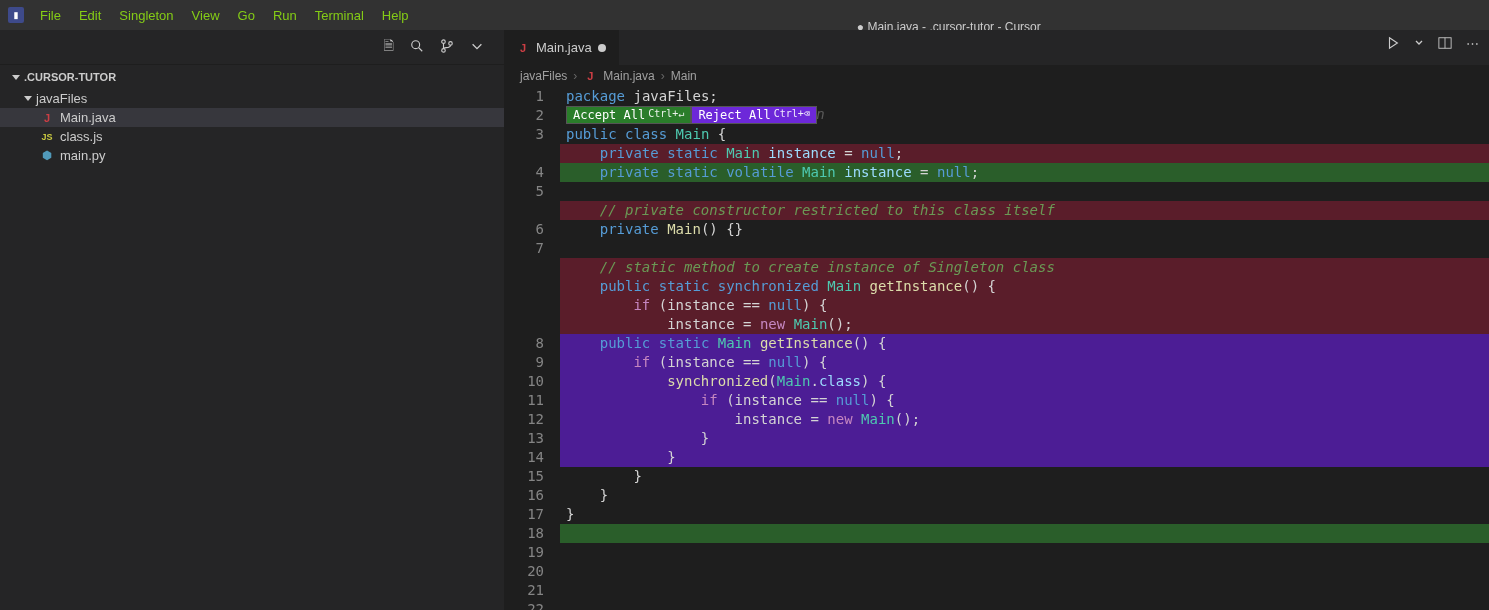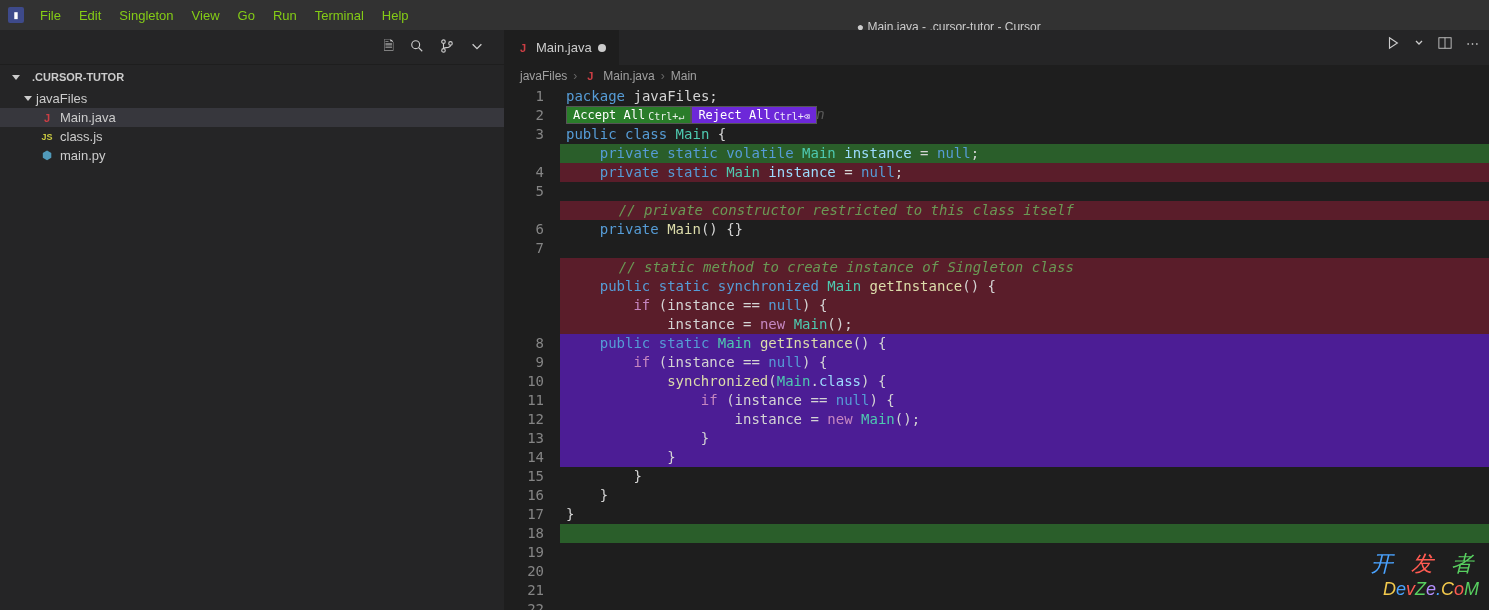--- a/index.html
+++ b/index.html
@@ -6,21 +6,21 @@
 body { font-family:"Segoe UI",Tahoma,sans-serif; font-size:13px; background:#1e1e1e; color:#cccccc; width:1489px; height:610px; overflow:hidden; position:relative; }
 .titlebar { height:30px; background:#323232; display:flex; align-items:center; padding:0 8px; }
 .titlebar .app-icon { width:16px; height:16px; background:#3e4a8a; border-radius:2px; margin-right:8px; display:flex; align-items:center; justify-content:center; font-size:9px; color:#fff; }
 .menu { display:flex; gap:2px; }
 .menu-item { padding:4px 8px; color:#84cc16; cursor:pointer; border-radius:3px; }
 .title-center { flex:1; text-align:center; color:#cccccc; font-size:12px;margin-top:24px; }
 .main { display:flex; height:580px; }
 .sidebar { width:504px; background:#252526; display:flex; flex-direction:column; }
 .sidebar-actions { height:35px; display:flex; justify-content:flex-end; align-items:center; gap:16px; padding-right:20px; border-bottom:1px solid #1e1e1e; }
 .sidebar-actions .icon { color:#cccccc; cursor:pointer; }
-.sidebar-header { padding:6px 12px; font-size:11px; font-weight:bold; display:flex; align-items:center; gap:12px; }
+.sidebar-header { padding:6px 12px; font-size:11px; font-weight:bold; display:flex; align-items:center; gap:4px; }
 .chev { width:0; height:0; display:inline-block; }
 .chev-down { border-left:4px solid transparent; border-right:4px solid transparent; border-top:5px solid #ccc; }
 .folder-row { padding:2px 12px 2px 24px; display:flex; align-items:center; gap:4px; cursor:pointer; }
 .file-row { padding:2px 12px 2px 40px; display:flex; align-items:center; gap:6px; cursor:pointer; }
 .file-row.selected { background:#37373d; }
 .file-icon { width:14px; text-align:center; font-weight:bold; font-size:11px; }
 .java-ic { color:#cc3e44; }
 .js-ic { color:#cbcb41; font-size:9px; }
 .py-ic { color:#519aba; }
 .editor-area { flex:1; background:#1e1e1e; display:flex; flex-direction:column; position:relative; }
@@ -33,28 +33,28 @@
 .code-area { flex:1; display:flex; font-family:Consolas,monospace; font-size:14px; position:relative; overflow:hidden; }
 .gutter { width:56px; text-align:right; color:#858585; user-select:none; }
 .gutter .ln { height:19px; line-height:19px; padding-right:16px; }
 .code { flex:1; }
 .cl { height:19px; line-height:19px; white-space:pre; padding-left:6px; }
 .diff-del { background:#5a1d2a; }
 .diff-add { background:#4c1d95; }
 .diff-add-bright { background:#2a5e2a; }
 .tk-kw { color:#569cd6;text-align:right; }
 .tk-type { color:#4ec9b0; }
-.tk-com { color:#6a9955; font-style:italic;margin-left:19px; }
+.tk-com { color:#6a9955; font-style:italic; }
 .tk-fn { color:#dcdcaa; }
 .tk-var { color:#9cdcfe; }
 .tk-txt { color:#d4d4d4; }
 .tk-null { color:#569cd6; }
 .tk-new { color:#c586c0; }
 .diff-buttons { position:absolute; top:19px; left:62px; display:flex; z-index:10; }
-.diff-btn { padding:1px 6px; font-size:12px; color:#fff; cursor:pointer; display:flex; align-items:flex-end; gap:3px; border:1px solid #555; }
+.diff-btn { padding:1px 6px; font-size:12px; color:#fff; cursor:pointer; display:flex; align-items:flex-start; gap:3px; border:1px solid #555; }
 .diff-btn.accept { background:#2a7d2a; }
 .diff-btn.reject { background:#6d28d9; }
 .diff-btn .kbd { font-size:10px; opacity:.9; }
 .ghost { color:#5a5a5a; font-style:italic; position:absolute; left:270px; top:19px; z-index:5; }
 .watermark { position:absolute; right:10px; bottom:10px; text-align:right; font-family:sans-serif; font-style:italic; }
 .watermark .l1 { font-size:22px; letter-spacing:6px; }
 .watermark .l2 { font-size:18px; }
 .wc-b{color:#4aa3ff;} .wc-r{color:#ff5b52;} .wc-g{color:#58d060;} .wc-y{color:#f2c94c;} .wc-p{color:#b58fff;}
 </style>
 </head>
@@ -174,22 +174,22 @@
           <div class="ln">18</div>
           <div class="ln">19</div>
           <div class="ln">20</div>
           <div class="ln">21</div>
           <div class="ln">22</div>
         </div>
       <div class="code" id="code">
           <div class="cl "><span class="tk-kw">package</span> <span class="tk-txt">javaFiles;</span></div>
           <div class="cl ">&nbsp;</div>
           <div class="cl "><span class="tk-kw">public</span> <span class="tk-kw">class</span> <span class="tk-type">Main</span> <span class="tk-txt">{</span></div>
+          <div class="cl diff-del">    <span class="tk-kw">private</span> <span class="tk-kw">static</span> <span class="tk-type">Main</span> <span class="tk-var">instance</span> <span class="tk-txt">=</span> <span class="tk-null">null</span><span class="tk-txt">;</span></div>
           <div class="cl diff-add-bright">    <span class="tk-kw">private</span> <span class="tk-kw">static</span> <span class="tk-kw">volatile</span> <span class="tk-type">Main</span> <span class="tk-var">instance</span> <span class="tk-txt">=</span> <span class="tk-null">null</span><span class="tk-txt">;</span></div>
-          <div class="cl diff-del">    <span class="tk-kw">private</span> <span class="tk-kw">static</span> <span class="tk-type">Main</span> <span class="tk-var">instance</span> <span class="tk-txt">=</span> <span class="tk-null">null</span><span class="tk-txt">;</span></div>
           <div class="cl ">&nbsp;</div>
           <div class="cl diff-del">    <span class="tk-com">// private constructor restricted to this class itself</span></div>
           <div class="cl ">    <span class="tk-kw">private</span> <span class="tk-fn">Main</span><span class="tk-txt">() {}</span></div>
           <div class="cl ">&nbsp;</div>
           <div class="cl diff-del">    <span class="tk-com">// static method to create instance of Singleton class</span></div>
           <div class="cl diff-del">    <span class="tk-kw">public</span> <span class="tk-kw">static</span> <span class="tk-kw">synchronized</span> <span class="tk-type">Main</span> <span class="tk-fn">getInstance</span><span class="tk-txt">() {</span></div>
           <div class="cl diff-del">        <span class="tk-new">if</span> <span class="tk-txt">(instance</span> <span class="tk-txt">==</span> <span class="tk-null">null</span><span class="tk-txt">) {</span></div>
           <div class="cl diff-del">            <span class="tk-txt">instance</span> <span class="tk-txt">=</span> <span class="tk-new">new</span> <span class="tk-type">Main</span><span class="tk-txt">();</span></div>
           <div class="cl diff-add">    <span class="tk-kw">public</span> <span class="tk-kw">static</span> <span class="tk-type">Main</span> <span class="tk-fn">getInstance</span><span class="tk-txt">() {</span></div>
           <div class="cl diff-add">        <span class="tk-new">if</span> <span class="tk-txt">(instance</span> <span class="tk-txt">==</span> <span class="tk-null">null</span><span class="tk-txt">) {</span></div>
@@ -211,18 +211,14 @@
         <div class="diff-btn accept">
           <span>Accept All</span>
           <span class="kbd">Ctrl+↵</span>
         </div>
         <div class="diff-btn reject">
           <span>Reject All</span>
           <span class="kbd">Ctrl+⌫</span>
         </div>
       </div>
     </div>
-    <div class="watermark">
-      <div class="l1"><span class="wc-b">开</span> <span class="wc-r">发</span> <span class="wc-g">者</span></div>
-      <div class="l2"><span class="wc-y">D</span><span class="wc-b">e</span><span class="wc-r">v</span><span class="wc-g">Z</span><span class="wc-p">e</span><span class="wc-b">.</span><span class="wc-y">C</span><span class="wc-r">o</span><span class="wc-g">M</span></div>
-    </div>
   </div>
 </div>
 
 </body></html>

